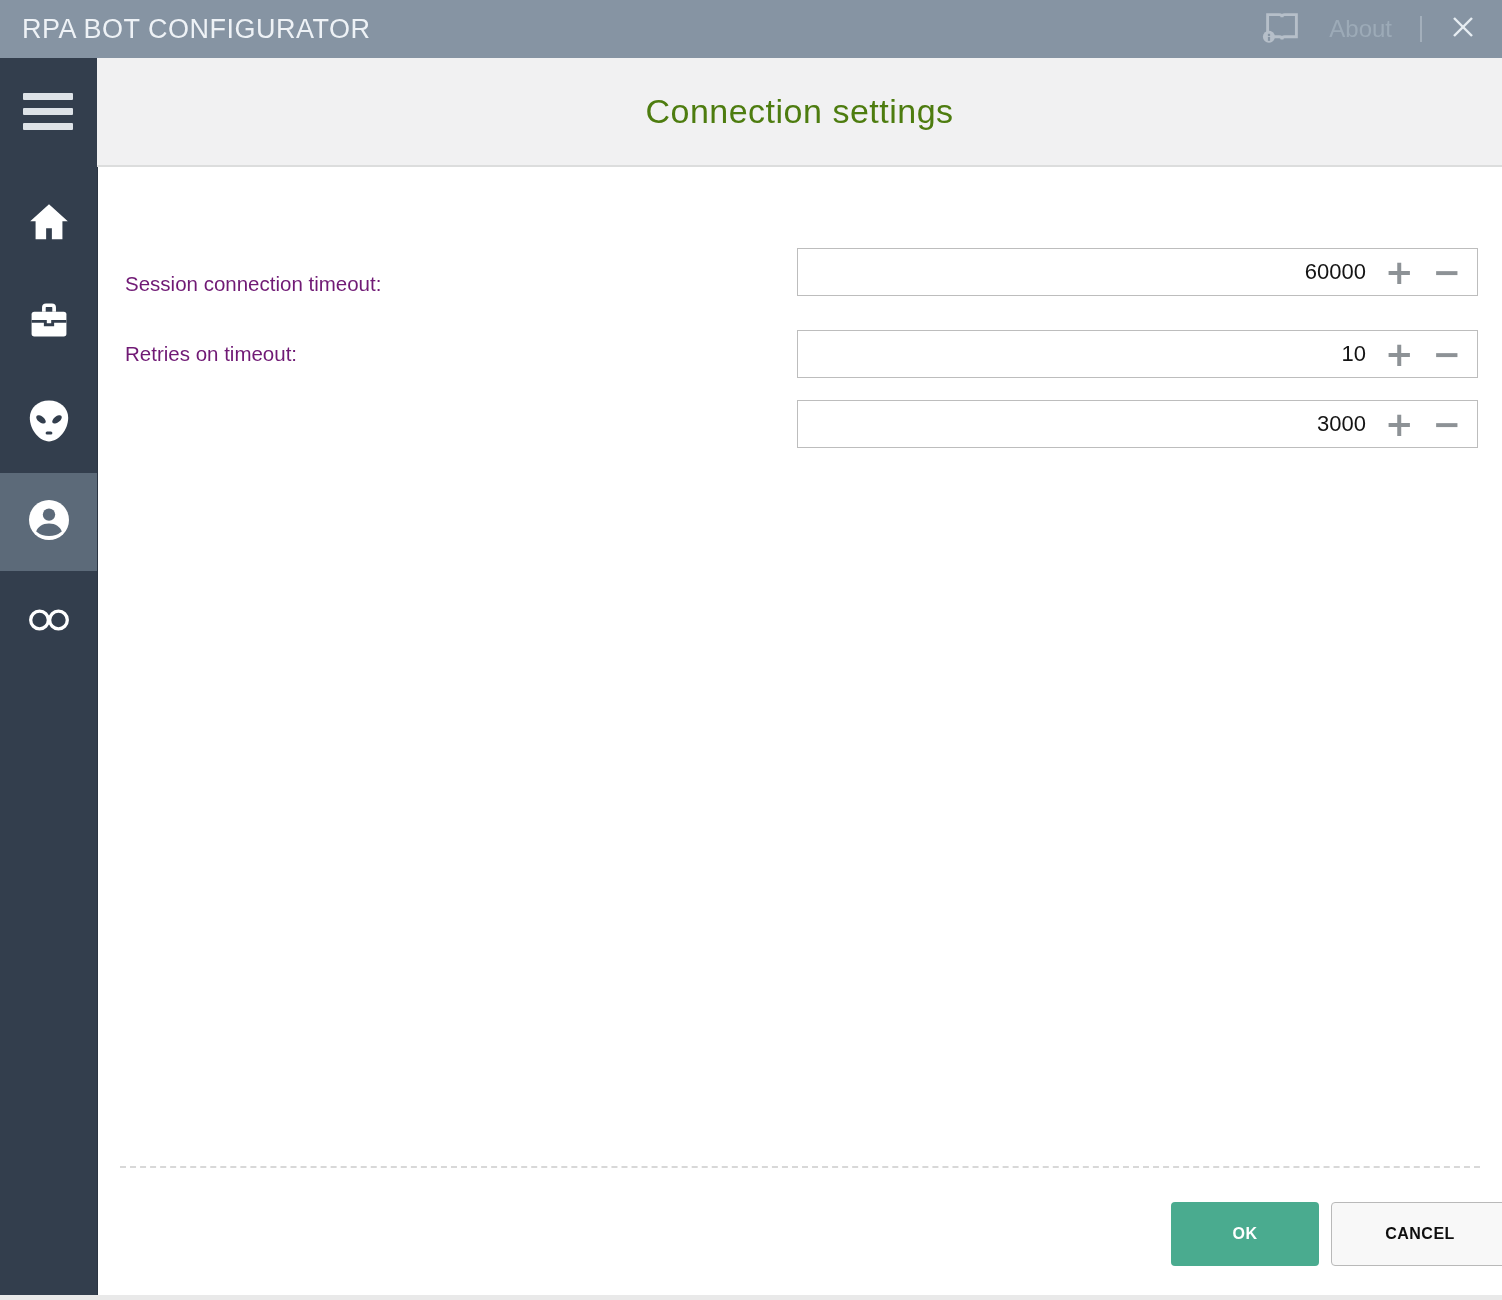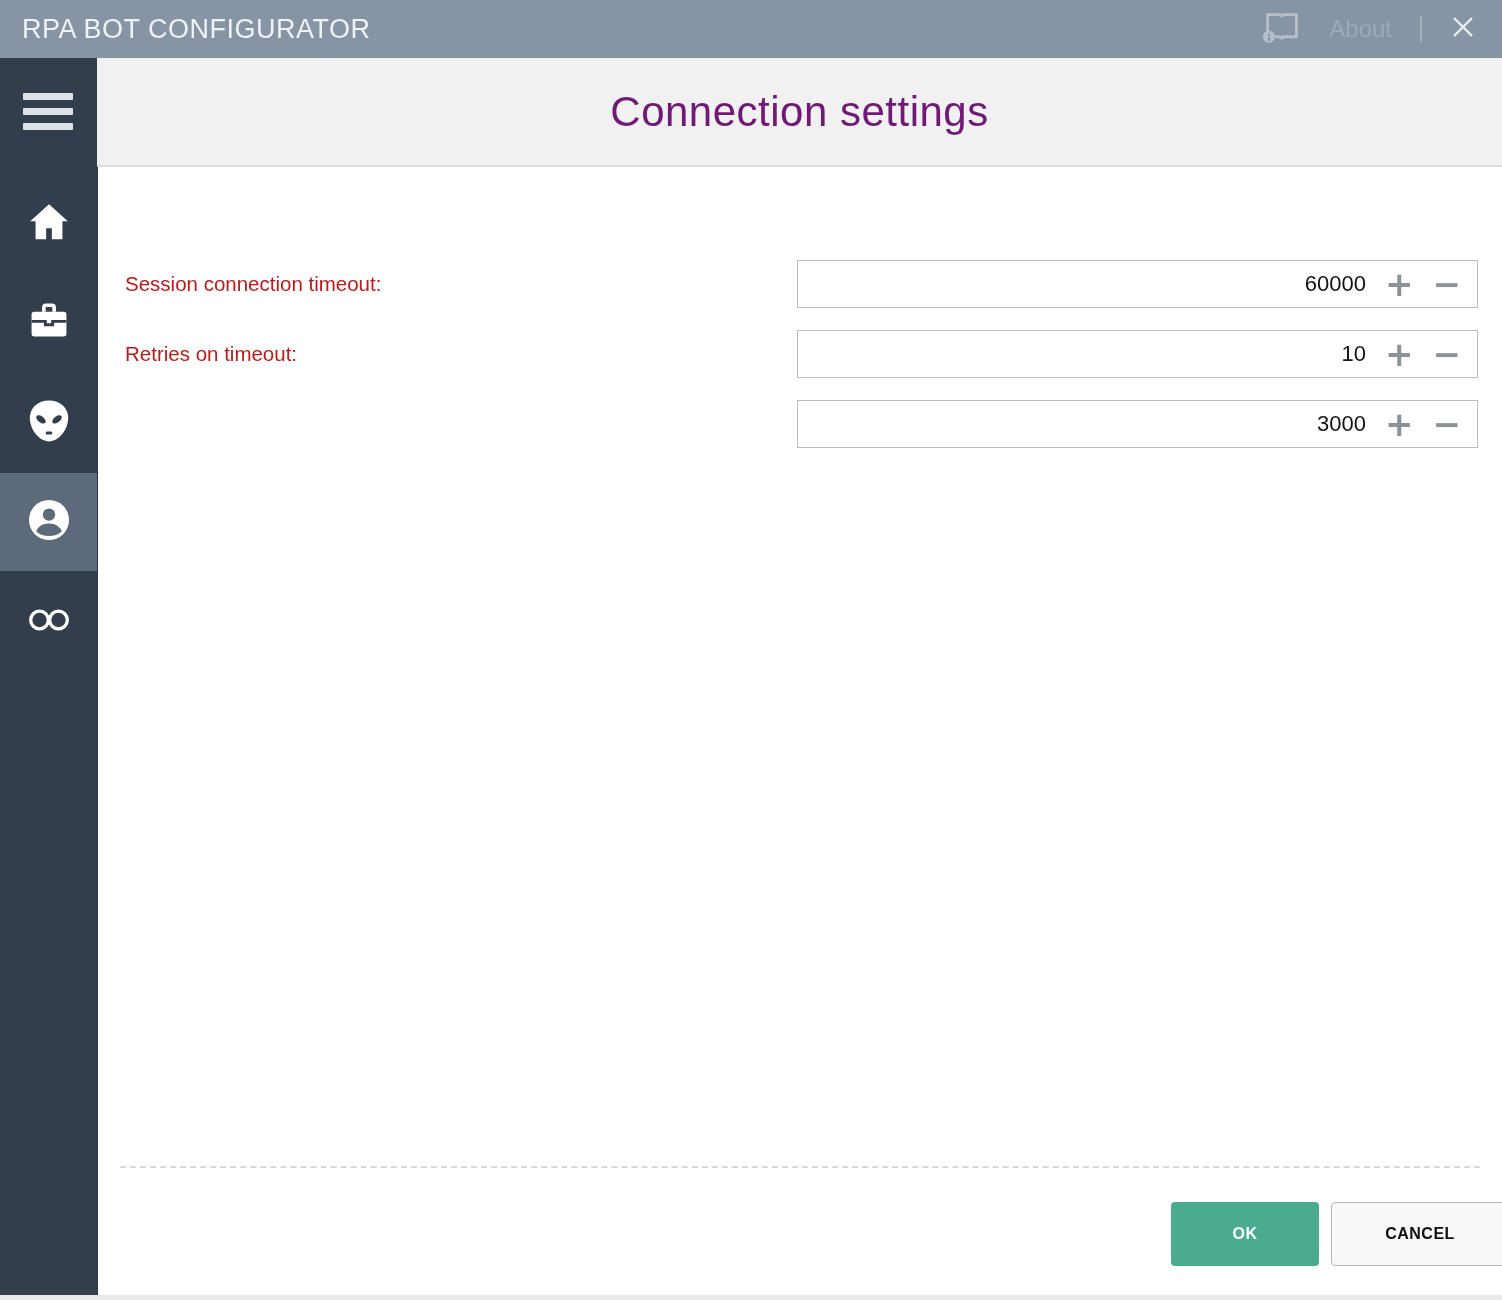--- a/index.html
+++ b/index.html
@@ -39,46 +39,46 @@
     position:absolute;left:0;width:97px;height:98px;
     display:flex;align-items:center;justify-content:center;cursor:pointer;
   }
   .side-item.selected{background:#5c6a79;}
   
   .header-band{
     position:absolute;left:97px;top:58px;right:0;height:107px;
     background:#f1f1f2;border-bottom:2px solid #dcdddd;
     display:flex;align-items:center;justify-content:center;
   }
-  .page-title{font-size:42px;font-weight:400;color:#701a75;letter-spacing:.5px;}
+  .page-title{font-size:34px;font-weight:400;color:#4d7c0f;letter-spacing:.5px;}
   
   .description{
     position:absolute;left:125px;top:204px;font-size:20.5px;color:#141414;
   }
   .form-label{
     position:absolute;left:125px;width:560px;height:48px;
-    display:flex;align-items:center;font-size:20.5px;color:#b91c1c;
+    display:flex;align-items:center;font-size:20.5px;color:#701a75;
   }
   .num-field{
     position:absolute;left:797px;width:681px;height:48px;box-sizing:border-box;
     background:#ffffff;border:1px solid #bdbdbd;
     display:flex;align-items:center;padding:0 16px 0 10px;
   }
   .num-input{
     flex:1;min-width:0;border:none;outline:none;background:transparent;
     text-align:right;font-size:22px;color:#141414;
     font-family:"Liberation Sans",sans-serif;padding:0;
   }
   .stepper-btn{
     font-size:34px;font-weight:700;color:#8d9296;line-height:1;
     cursor:pointer;user-select:none;margin-left:19px;
     font-family:"DejaVu Sans",sans-serif;
   }
   .row1-label{top:260px}.row2-label{top:330px}.row3-label{top:400px}
-  .row1-field{top:260px}.row2-field{top:330px}.row3-field{top:400px}
+  .row1-field{top:248px}.row2-field{top:330px}.row3-field{top:400px}
   
   .dashed-divider{
     position:absolute;left:120px;top:1166px;width:1360px;height:0;
     border-top:2px dashed #d8d8d8;
   }
   .btn{
     position:absolute;top:1202px;height:64px;box-sizing:border-box;
     display:flex;align-items:center;justify-content:center;
     font-size:16px;font-weight:700;border-radius:4px;cursor:pointer;
     letter-spacing:.5px;

